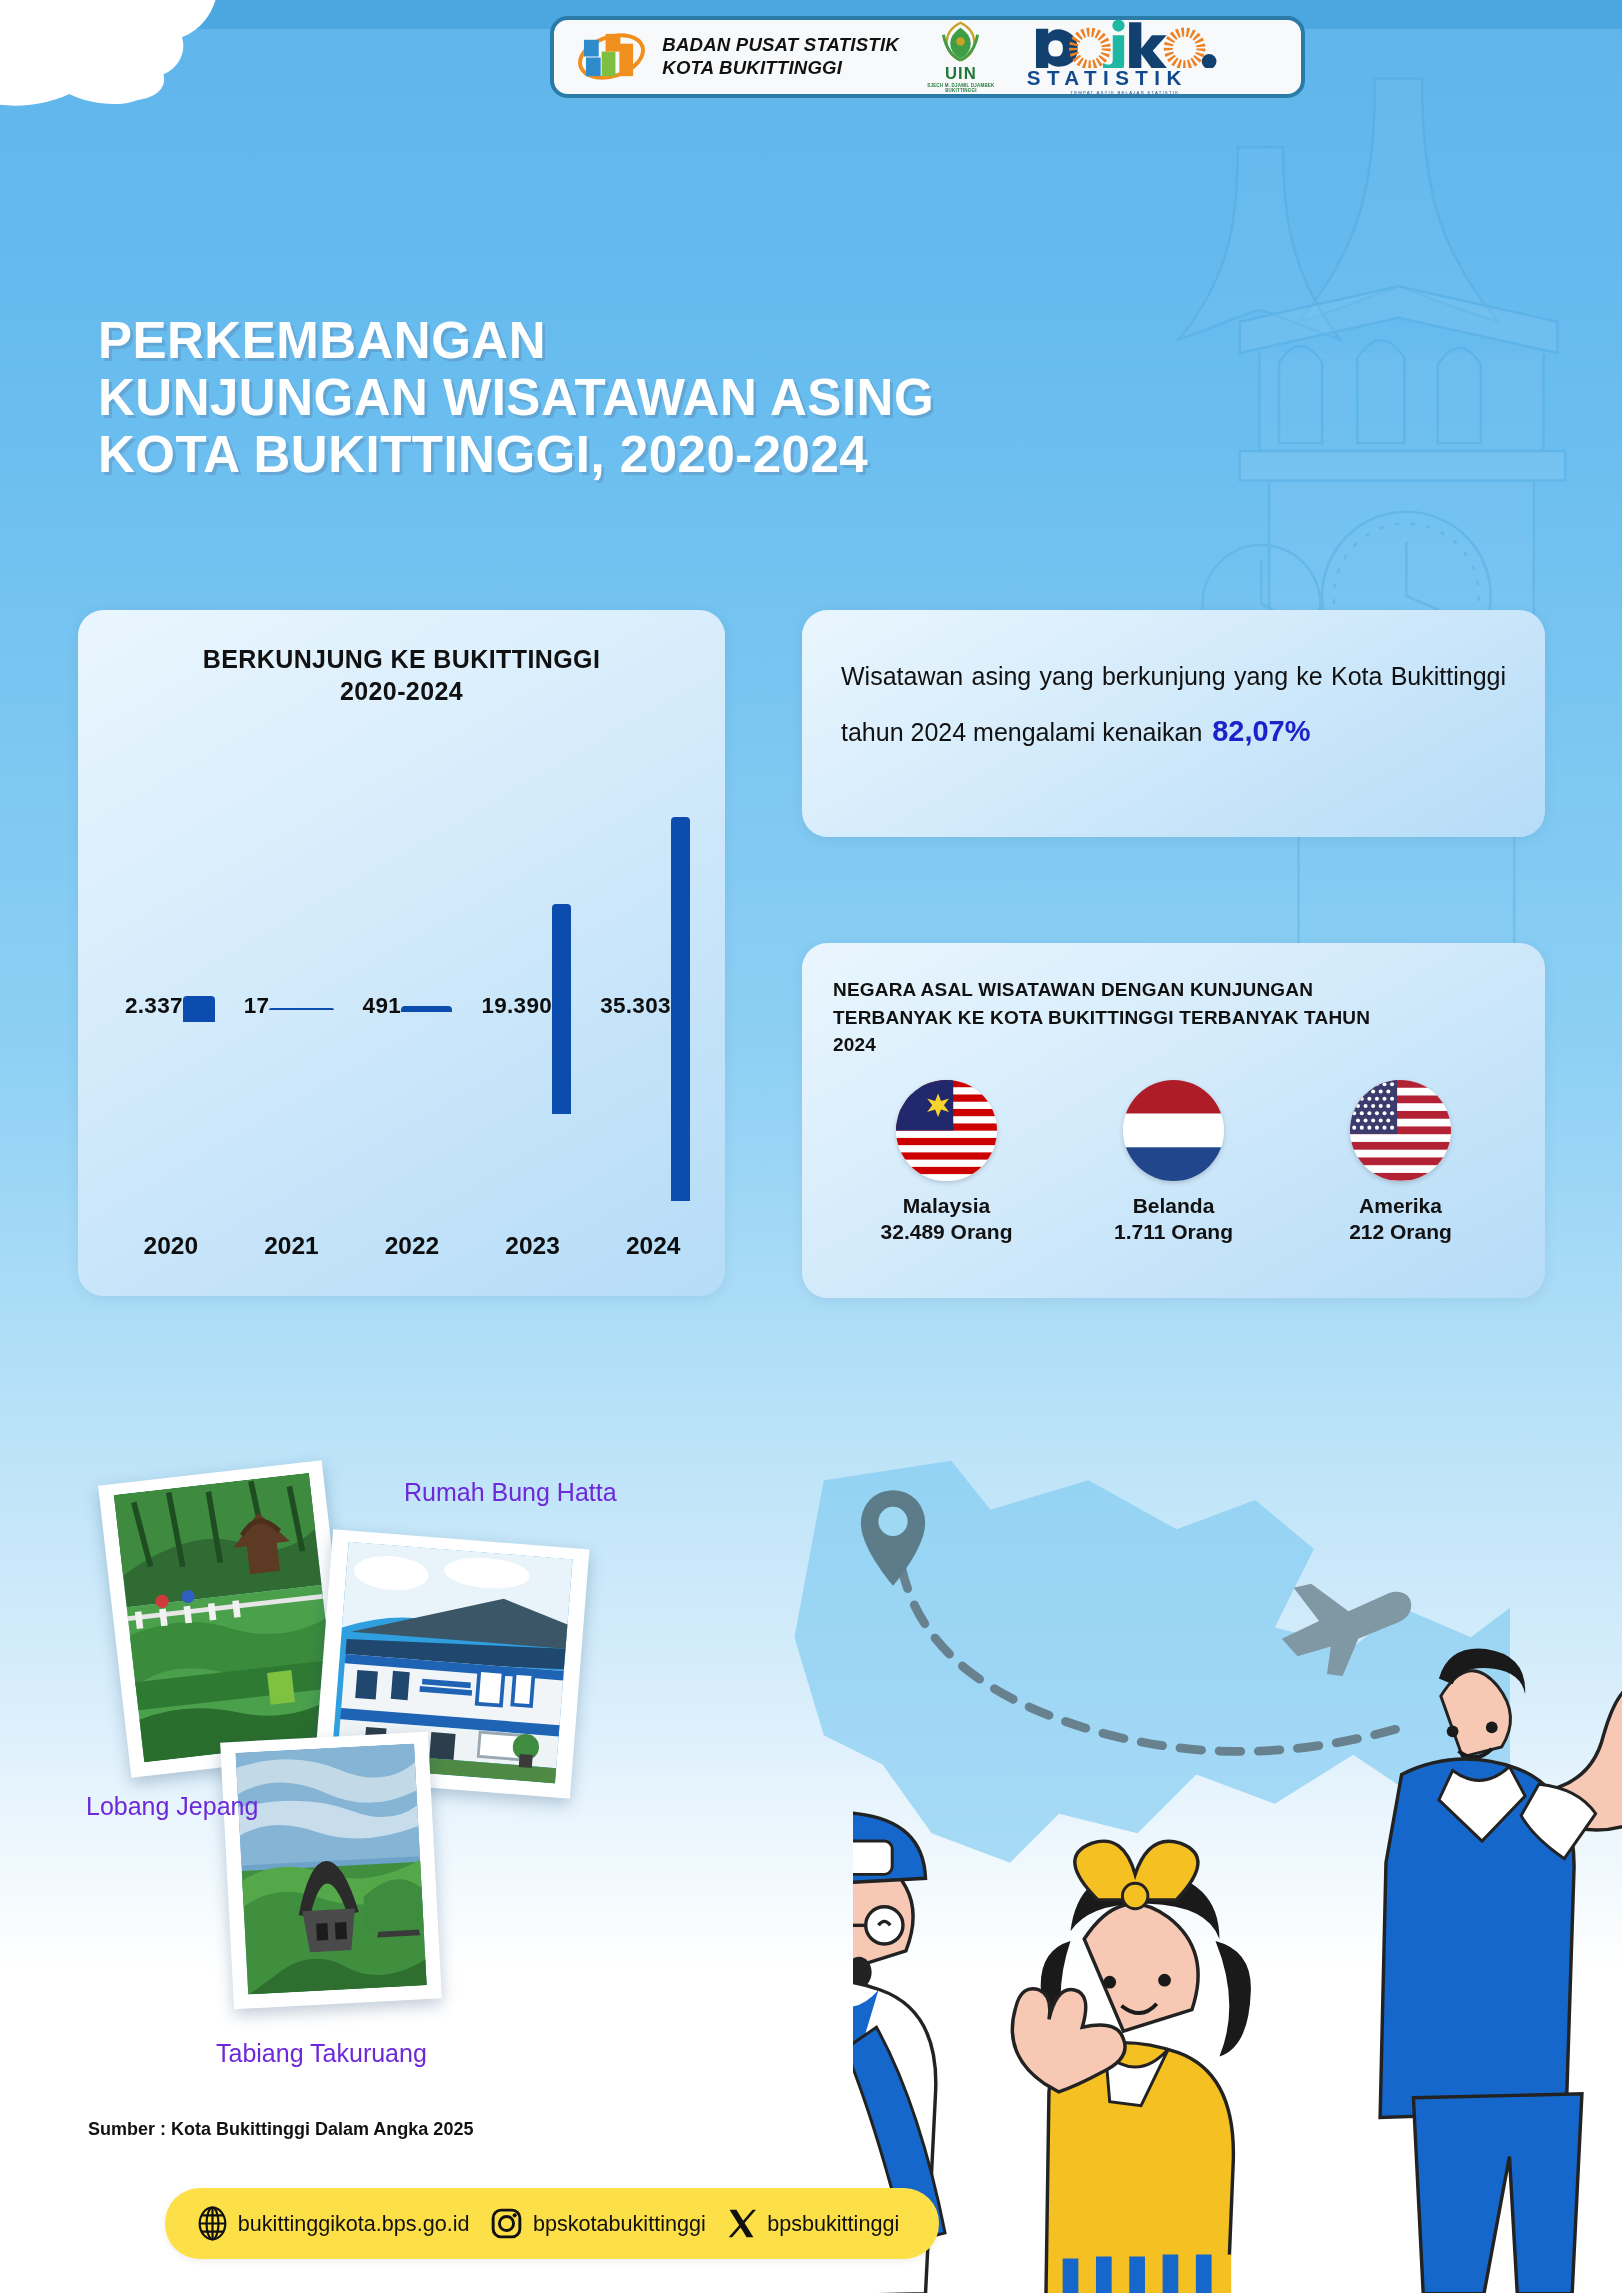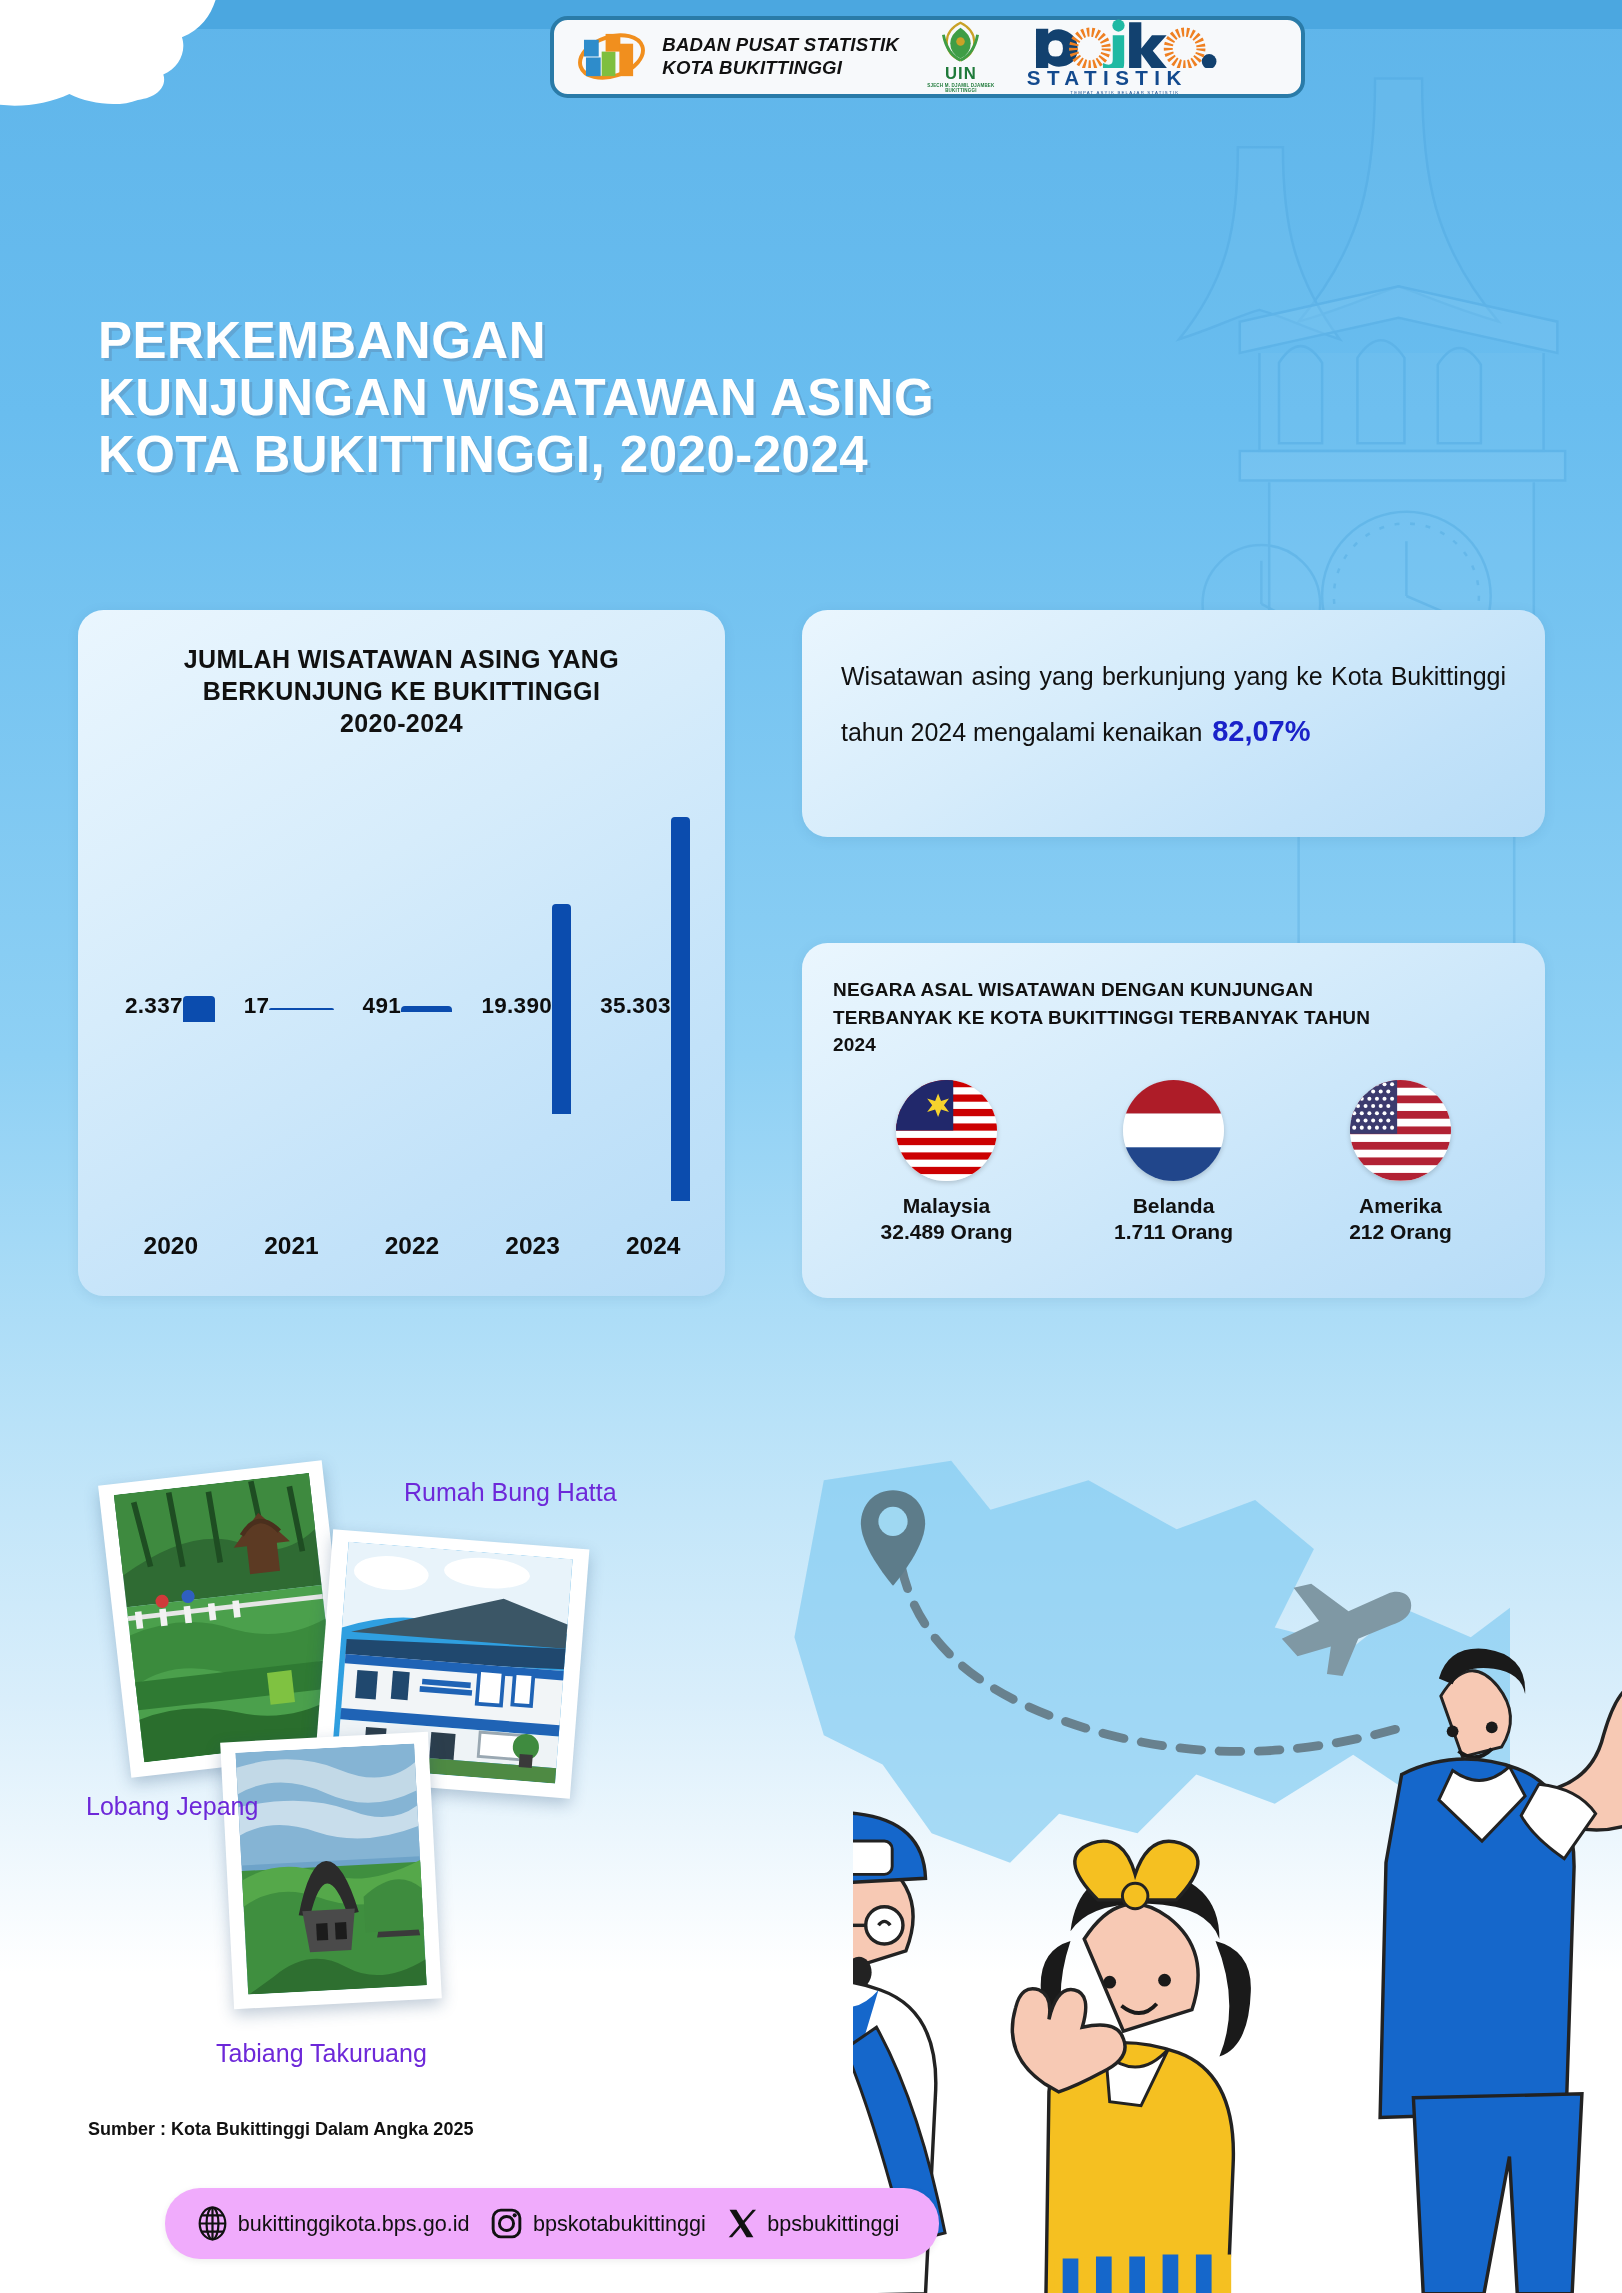--- a/index.html
+++ b/index.html
@@ -106,21 +106,21 @@
   #cap-rumah  { left: 404px; top: 1478px; }
   #cap-lobang { left: 86px;  top: 1792px; }
   #cap-tabiang{ left: 216px; top: 2039px; }
 
   
   .source {
     position: absolute; left: 88px; top: 2119px; font-size: 18px; font-weight: 700; color: #111; z-index: 35;
   }
   .footbar {
     position: absolute; left: 165px; top: 2188px; width: 774px; height: 71px;
-    background: #f0abfc; border-radius: 35px; z-index: 45;
+    background: #fde047; border-radius: 35px; z-index: 45;
     display: flex; align-items: center; gap: 21.6px; padding: 0 33px;
     box-shadow: 0 2px 7.8px rgba(0,0,0,.07);
   }
   .foot-item { display: flex; align-items: center; gap: 10.8px; }
   .foot-item span { font-size: 21.6px; color: #111; }
 </style>
 </head>
 <body>
 
 <div class="bg-layer">
@@ -296,21 +296,20 @@
 </div>
 
 <div class="title">
   <div>PERKEMBANGAN</div>
   <div>KUNJUNGAN WISATAWAN ASING</div>
   <div>KOTA BUKITTINGGI, 2020-2024</div>
 </div>
 
 <div class="card" id="chart-card">
   <div class="chart-title">
-    <div>JUMLAH WISATAWAN ASING YANG</div>
     <div>BERKUNJUNG KE BUKITTINGGI</div>
     <div>2020-2024</div>
   </div>
   <div class="chart-plot">
     <div class="bars" id="bars">
         <div class="bar-col">
           <div class="bar-val">2.337</div>
           <div class="bar-rect" style="background: rgb(11, 76, 174); height: 5.95785%;"></div>
         </div>
         <div class="bar-col">

